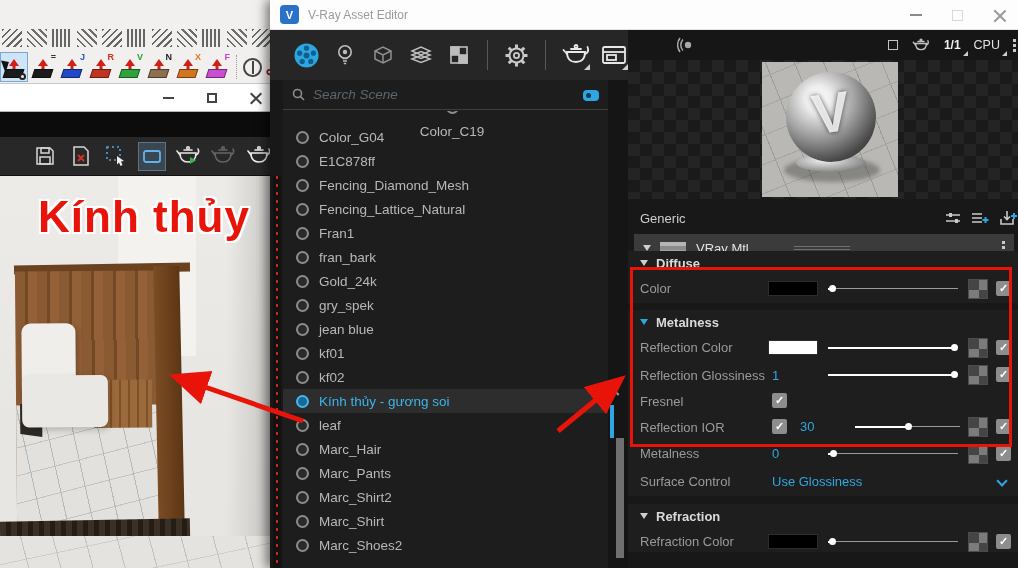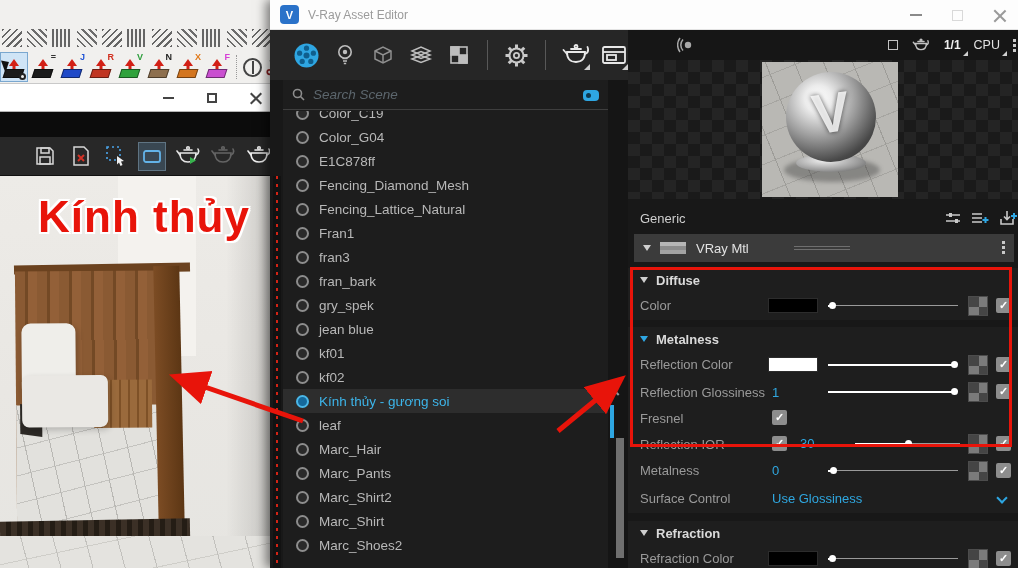--- a/index.html
+++ b/index.html
@@ -104,21 +104,21 @@
   
   .list-panel { position:absolute; left:13px; top:80px; width:325px; height:488px; background:#1d1d1d; }
   .search-row { position:absolute; left:0; top:0; width:100%; height:30px; background:#1d1d1d; z-index:3;
                 border-bottom:1px solid #3e3e3e; display:flex; align-items:center; }
   .search-ph { position:absolute; left:30px; top:7px; font-size:13.5px; font-style:italic; color:#5c666d; }
   .mag { position:absolute; left:9px; top:8px; }
   .search-toggle { position:absolute; right:9px; top:10px; width:16px; height:11px; background:#2ea6e2; border-radius:4px; }
   .search-toggle::after { content:""; position:absolute; left:3px; top:3px; width:5px; height:5px; border-radius:50%; background:#0d384e; }
   .mlist { position:absolute; left:0; top:31px; width:100%; height:457px; overflow:hidden; }
   .mitem { display:flex; align-items:center; gap:10px; height:24px; padding-left:13px; }
-  .mitem:first-child { margin-top:-10px; }
+  .mitem:first-child { margin-top:-10px;flex-direction:column; }
   .mcirc { width:13px; height:13px; border-radius:50%; border:2px solid #8d8d8d; background:#2a2a2a; flex:none; }
   .mname { font-size:13.5px; color:#b8b8b8; white-space:nowrap; }
   .mitem.sel { background:#2d2d2d; }
   .mitem.sel .mname { color:#3db5ea; }
   .mitem.sel .mcirc { border-color:#4ab7e8; background:#15699c; }
 
   
   .gutter { position:absolute; left:338px; top:80px; width:20px; height:488px; background:#151515; }
   .gchev { position:absolute; left:6px; top:306px; width:8px; height:8px;
            border-left:2px solid #9a9a9a; border-bottom:2px solid #9a9a9a; transform:rotate(45deg); }
@@ -153,21 +153,21 @@
   .gen-icons { position:absolute; right:0; top:4px; display:flex; gap:8px; }
   .rp-mtl { position:absolute; left:6px; top:204px; width:380px; height:28px; background:#3b3b3b; display:flex; align-items:center; }
   .tri { width:0; height:0; border-left:4.5px solid transparent; border-right:4.5px solid transparent; border-top:6px solid #cfcfcf; }
   .tri.blue { border-top-color:#2ea6e2; }
   .mtl-swatch { width:26px; height:12px; margin-left:9px; background:linear-gradient(180deg,#b5b5b5 0 33%,#8b8b8b 33% 66%,#a3a3a3 66%); }
   .mtl-name { margin-left:10px; font-size:13px; color:#e2e2e2; }
   .mtl-grip { position:absolute; left:160px; top:12px; width:56px; border-top:1px solid #6f6f6f; border-bottom:1px solid #6f6f6f; height:4px; }
   .rp-mtl .kebab { position:absolute; right:9px; top:7px; }
   .rp-mtl .tri { margin-left:9px; }
 
-  .rp-rows { position:absolute; left:0; top:238px; width:100%; height:301px; background:#1e1e1e; }
+  .rp-rows { position:absolute; left:0; top:221px; width:100%; height:301px; background:#1e1e1e; }
   .secgap { height:7px; background:#181818; }
   .secgap.g8 { height:8px; }
   .sec-h { height:24px; display:flex; align-items:center; padding-left:12px; gap:8px; }
   .sec-t { font-size:13px; color:#dadada; font-weight:bold; }
   .prow { position:relative; height:28px; }
   .prow.h26 { height:26px; }
   .plabel { position:absolute; left:12px; top:6px; font-size:13px; color:#9a9a9a; }
   .pvalue { position:absolute; top:6px; font-size:13px; color:#2fa7e0; }
   .swatch { position:absolute; left:140px; top:6px; width:50px; height:15px; border:1px solid #2c2c2c; }
   .slider { position:absolute; top:8px; height:12px; }
@@ -465,25 +465,25 @@
         <div class="mitem">
             <span class="mcirc"></span>
             <span class="mname">Fencing_Lattice_Natural</span>
           </div>
         <div class="mitem">
             <span class="mcirc"></span>
             <span class="mname">Fran1</span>
           </div>
         <div class="mitem">
             <span class="mcirc"></span>
-            <span class="mname">fran3</span>
-          </div>
-        <div class="mitem">
-            <span class="mcirc"></span>
             <span class="mname">fran_bark</span>
+          </div>
+        <div class="mitem">
+            <span class="mcirc"></span>
+            <span class="mname">Gold_24k</span>
           </div>
         <div class="mitem">
             <span class="mcirc"></span>
             <span class="mname">gry_spek</span>
           </div>
         <div class="mitem">
             <span class="mcirc"></span>
             <span class="mname">jean blue</span>
           </div>
         <div class="mitem">

